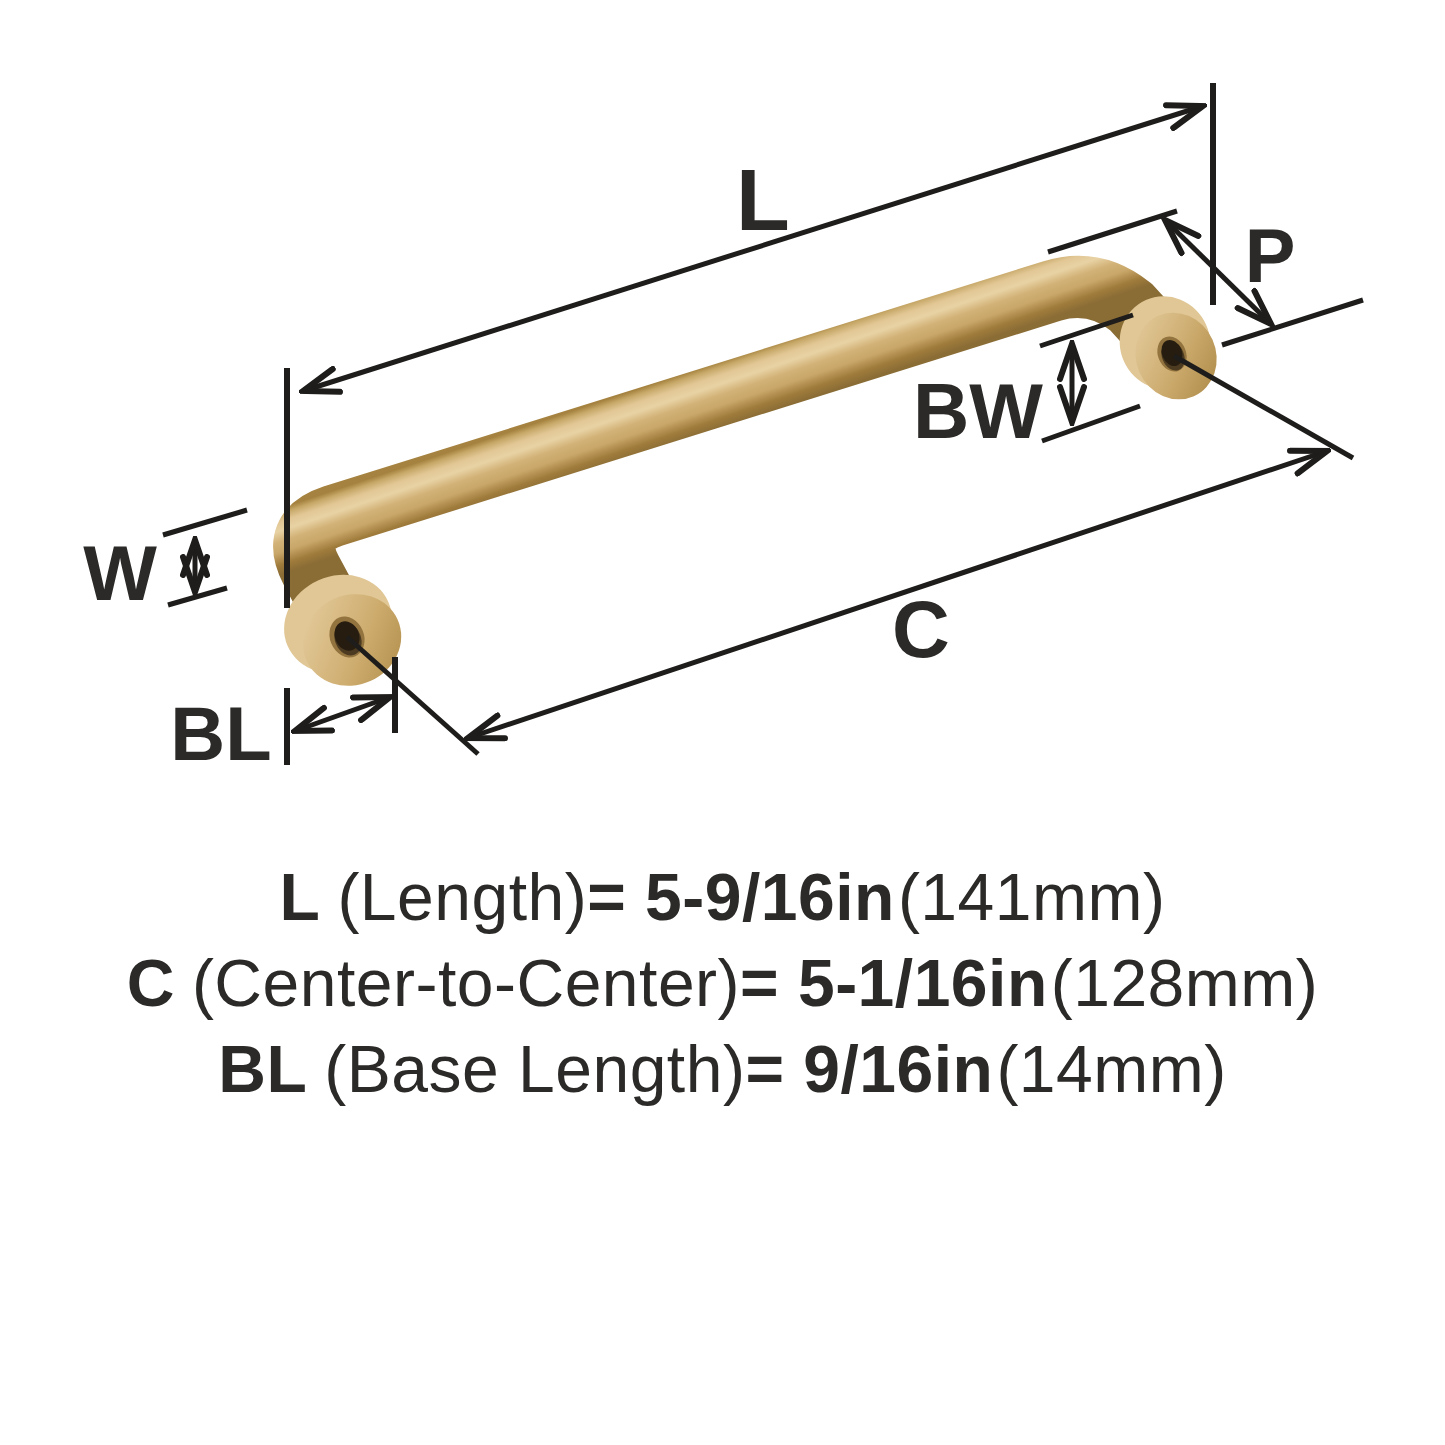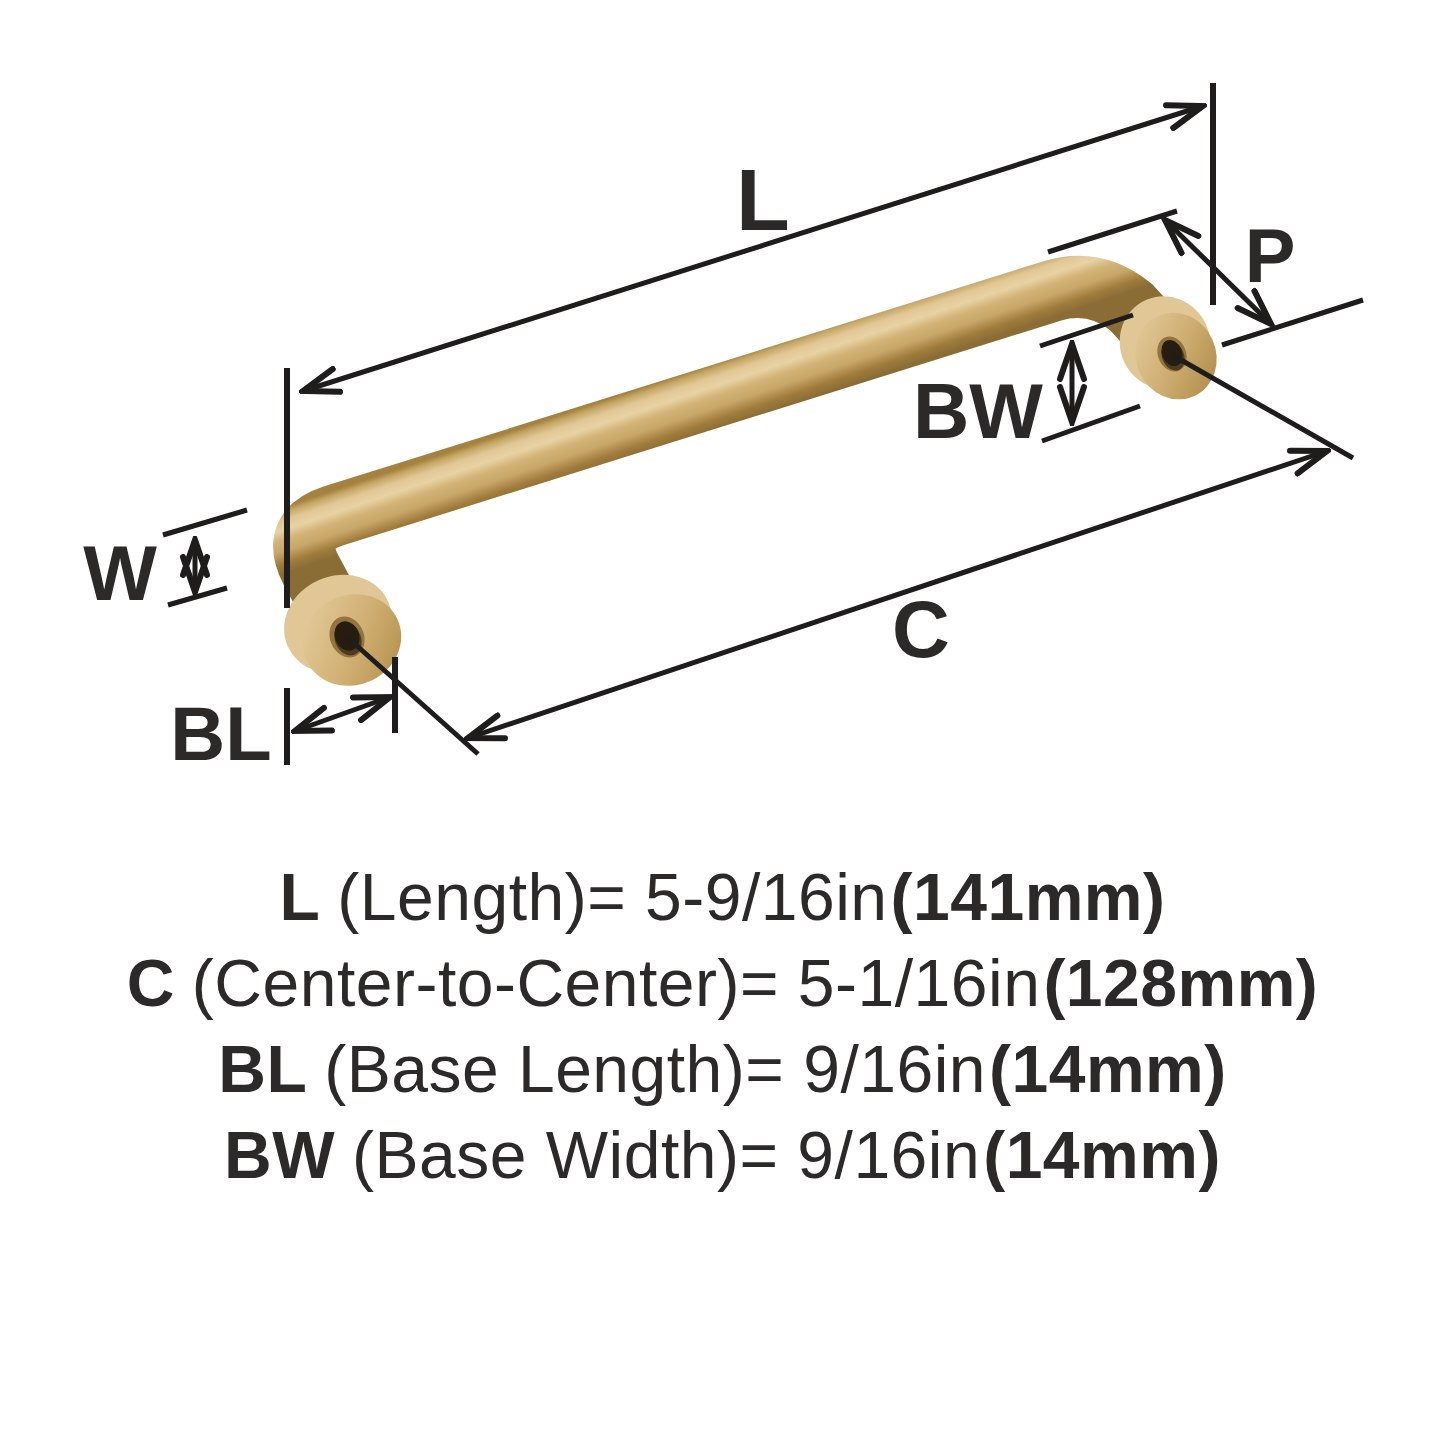--- a/index.html
+++ b/index.html
@@ -30,22 +30,22 @@
     font-size: 66px;
     letter-spacing: 0.5px;
     white-space: nowrap;
   }
   .spec-line {
     height: 86px;
     line-height: 86px;
   }
   .spec-line .abbr   { font-weight: bold; }
   .spec-line .name   { font-weight: normal; margin-left: 17px; }
-  .spec-line .value  { font-weight: normal;   }
-  .spec-line .metric { font-weight: bold; margin-left: 3px; }
+  .spec-line .value  { font-weight: bold;   }
+  .spec-line .metric { font-weight: normal; margin-left: 3px; }
   .dim-label {
     font-family: "Liberation Sans", sans-serif;
     font-weight: bold;
   }
 </style>
 </head>
 <body>
 
 <div id="stage">
 
@@ -136,18 +136,15 @@
   <div class="specs">
     <div class="spec-line">
       <span class="abbr">L</span><span class="name">(Length)</span><span class="value">= 5-9/16in</span><span class="metric">(141mm)</span>
     </div>
     <div class="spec-line">
       <span class="abbr">C</span><span class="name">(Center-to-Center)</span><span class="value">= 5-1/16in</span><span class="metric">(128mm)</span>
     </div>
     <div class="spec-line">
       <span class="abbr">BL</span><span class="name">(Base Length)</span><span class="value">= 9/16in</span><span class="metric">(14mm)</span>
     </div>
-    <div class="spec-line">
-      <span class="abbr">BW</span><span class="name">(Base Width)</span><span class="value">= 9/16in</span><span class="metric">(14mm)</span>
-    </div>
   </div>
 
 </div>
 
 </body></html>

